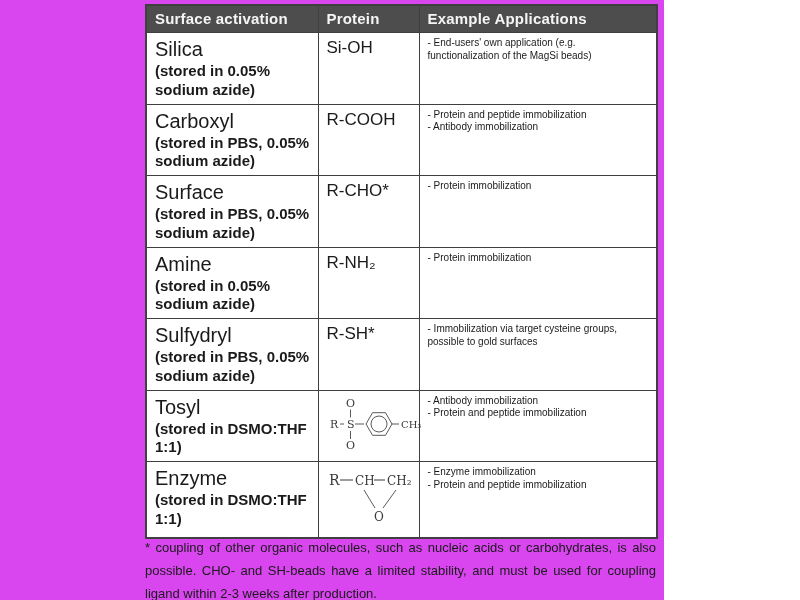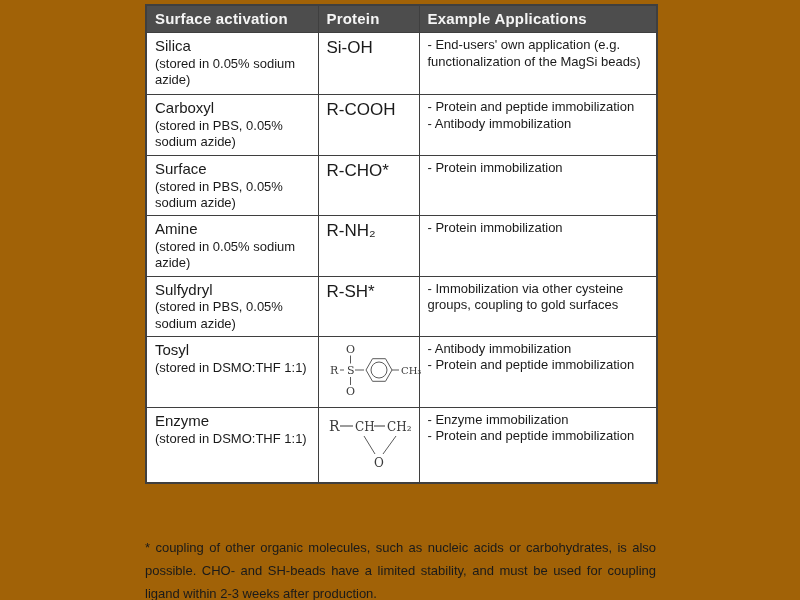--- a/index.html
+++ b/index.html
@@ -1,36 +1,36 @@
 <!DOCTYPE html>
 <html><head>
 <meta charset="utf-8">
 <style>
   * { margin:0; padding:0; box-sizing:border-box; }
   html,body { background:#ffffff; }
   .page {
-    position:relative; width:800px; height:600px; background:#a16207;
+    position:relative; width:664px; height:600px; background:#d946ef;
     font-family:"Liberation Sans", sans-serif; color:#1a1a1a; overflow:hidden;
   }
   .tbl-wrap { position:absolute; left:145px; top:4px; width:511px; }
   table.chem {
     border-collapse:collapse; width:511px; table-layout:fixed;
     border:2px solid #3f3f3f;
   }
   table.chem td { border:1px solid #3f3f3f; vertical-align:top; padding:4px 8px 4px 8px; background:#ffffff; }
   table.chem th {
     border:1px solid #3f3f3f; border-left:1px solid #c9c9c9;
     background:#4d4d4d; color:#f5f5f5; text-align:left;
     font-size:15px; font-weight:bold; padding:4px 8px 5px 8px; letter-spacing:0.2px;
   }
   table.chem th:first-child { border-left:1px solid #3f3f3f; }
-  .name { font-size:15px; line-height:1.25; }
-  .storage { font-size:13px; line-height:1.25; color:#1a1a1a; }
+  .name { font-size:20px; line-height:1.25; }
+  .storage { font-size:15px; line-height:1.25; color:#1a1a1a;font-weight:bold; }
   .formula { font-size:17px; line-height:1.3; }
-  .apps div { font-size:13px; line-height:1.28; }
+  .apps div { font-size:10px; line-height:1.28; }
   .struct-cell { text-align:center; padding:2px 2px; }
   .struct-cell svg { display:inline-block; }
   svg text { font-family:"DejaVu Serif", serif; fill:#3a3a3a; }
   svg line, svg path, svg polygon, svg circle { stroke:#5a5a5a; fill:none; }
   tr.r-hdr { height:26px; }
   tr.r0 { height:62px; }  tr.r1 { height:61px; }  tr.r2 { height:50px; }
   tr.r3 { height:52px;margin-top:32px; }  tr.r4 { height:56px; }  tr.r5 { height:71px; }
   tr.r6 { height:61px; }  tr.r7 { height:76px; }
   .footnote {
     position:absolute; left:145px; top:536px; width:511px;
@@ -122,21 +122,21 @@
       <tr class="r4">
         <td>
           <div class="name">Sulfydryl</div>
           <div class="storage">(stored in PBS, 0.05% sodium azide)</div>
         </td>
         <td>
           <div class="formula">R-SH*</div>
         </td>
         <td>
           <div class="apps">
-            <div>- Immobilization via other cysteine groups, coupling to gold surfaces</div>
+            <div>- Immobilization via target cysteine groups, possible to gold surfaces</div>
             <div></div>
           </div>
         </td>
       </tr>
 
       <tr class="r5">
         <td>
           <div class="name">Tosyl</div>
           <div class="storage">(stored in DSMO:THF 1:1)</div>
         </td>

